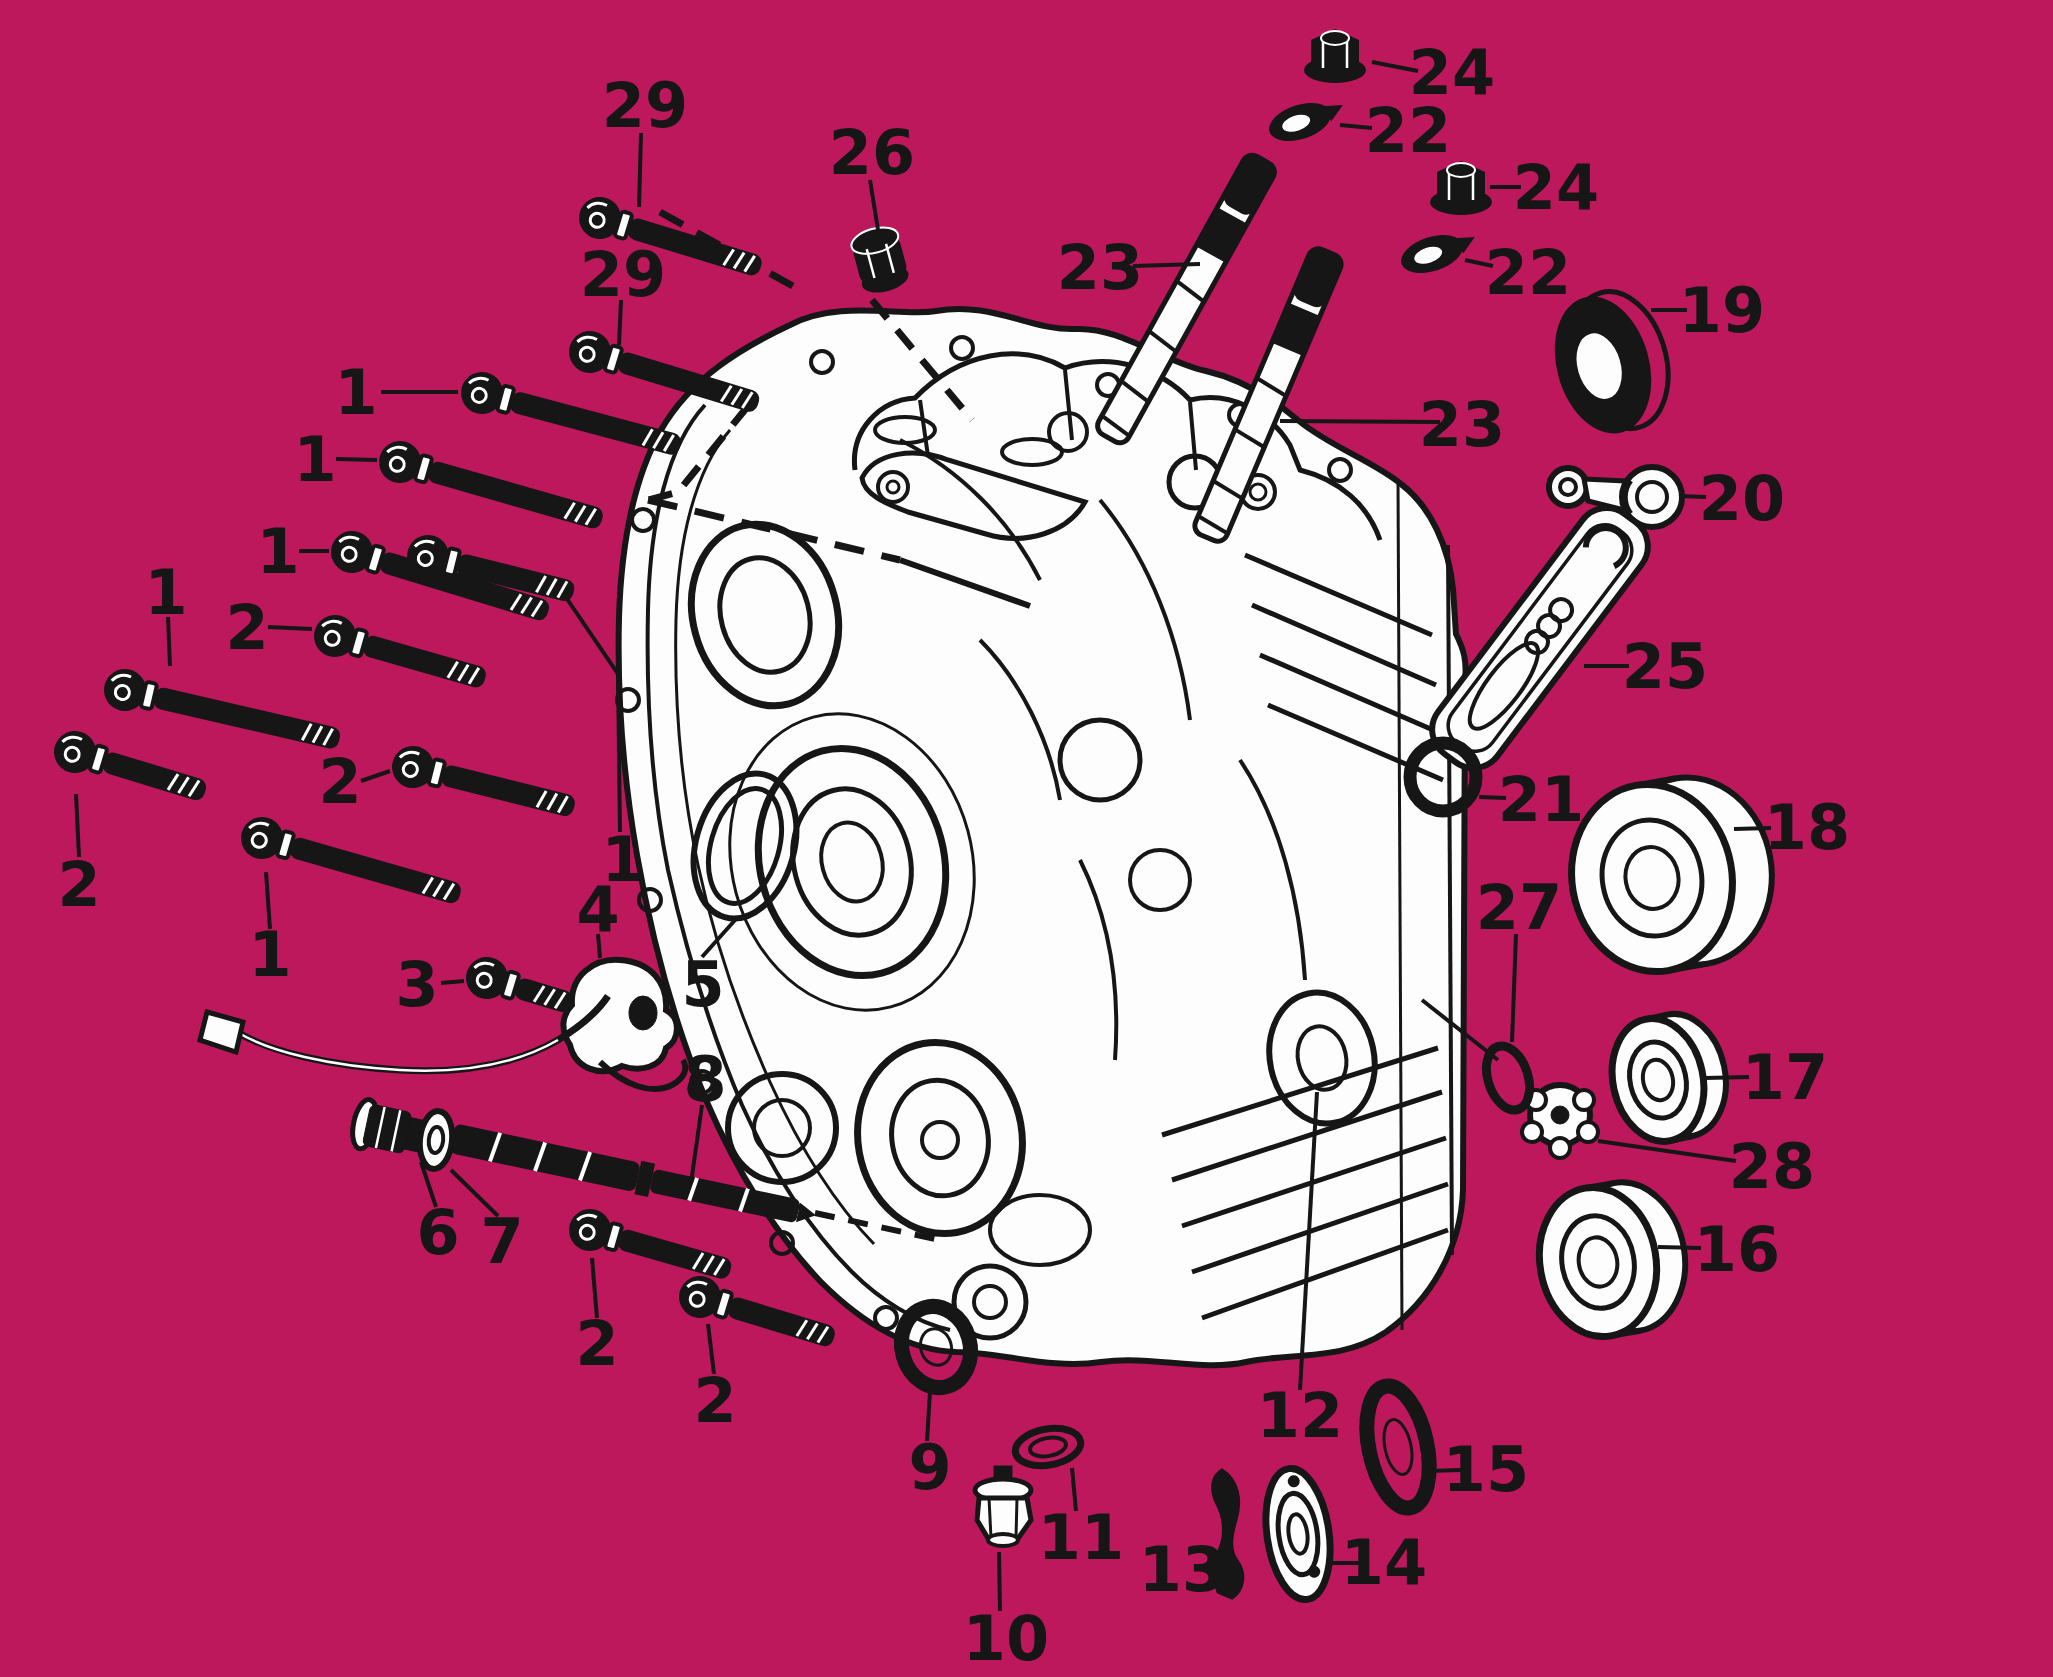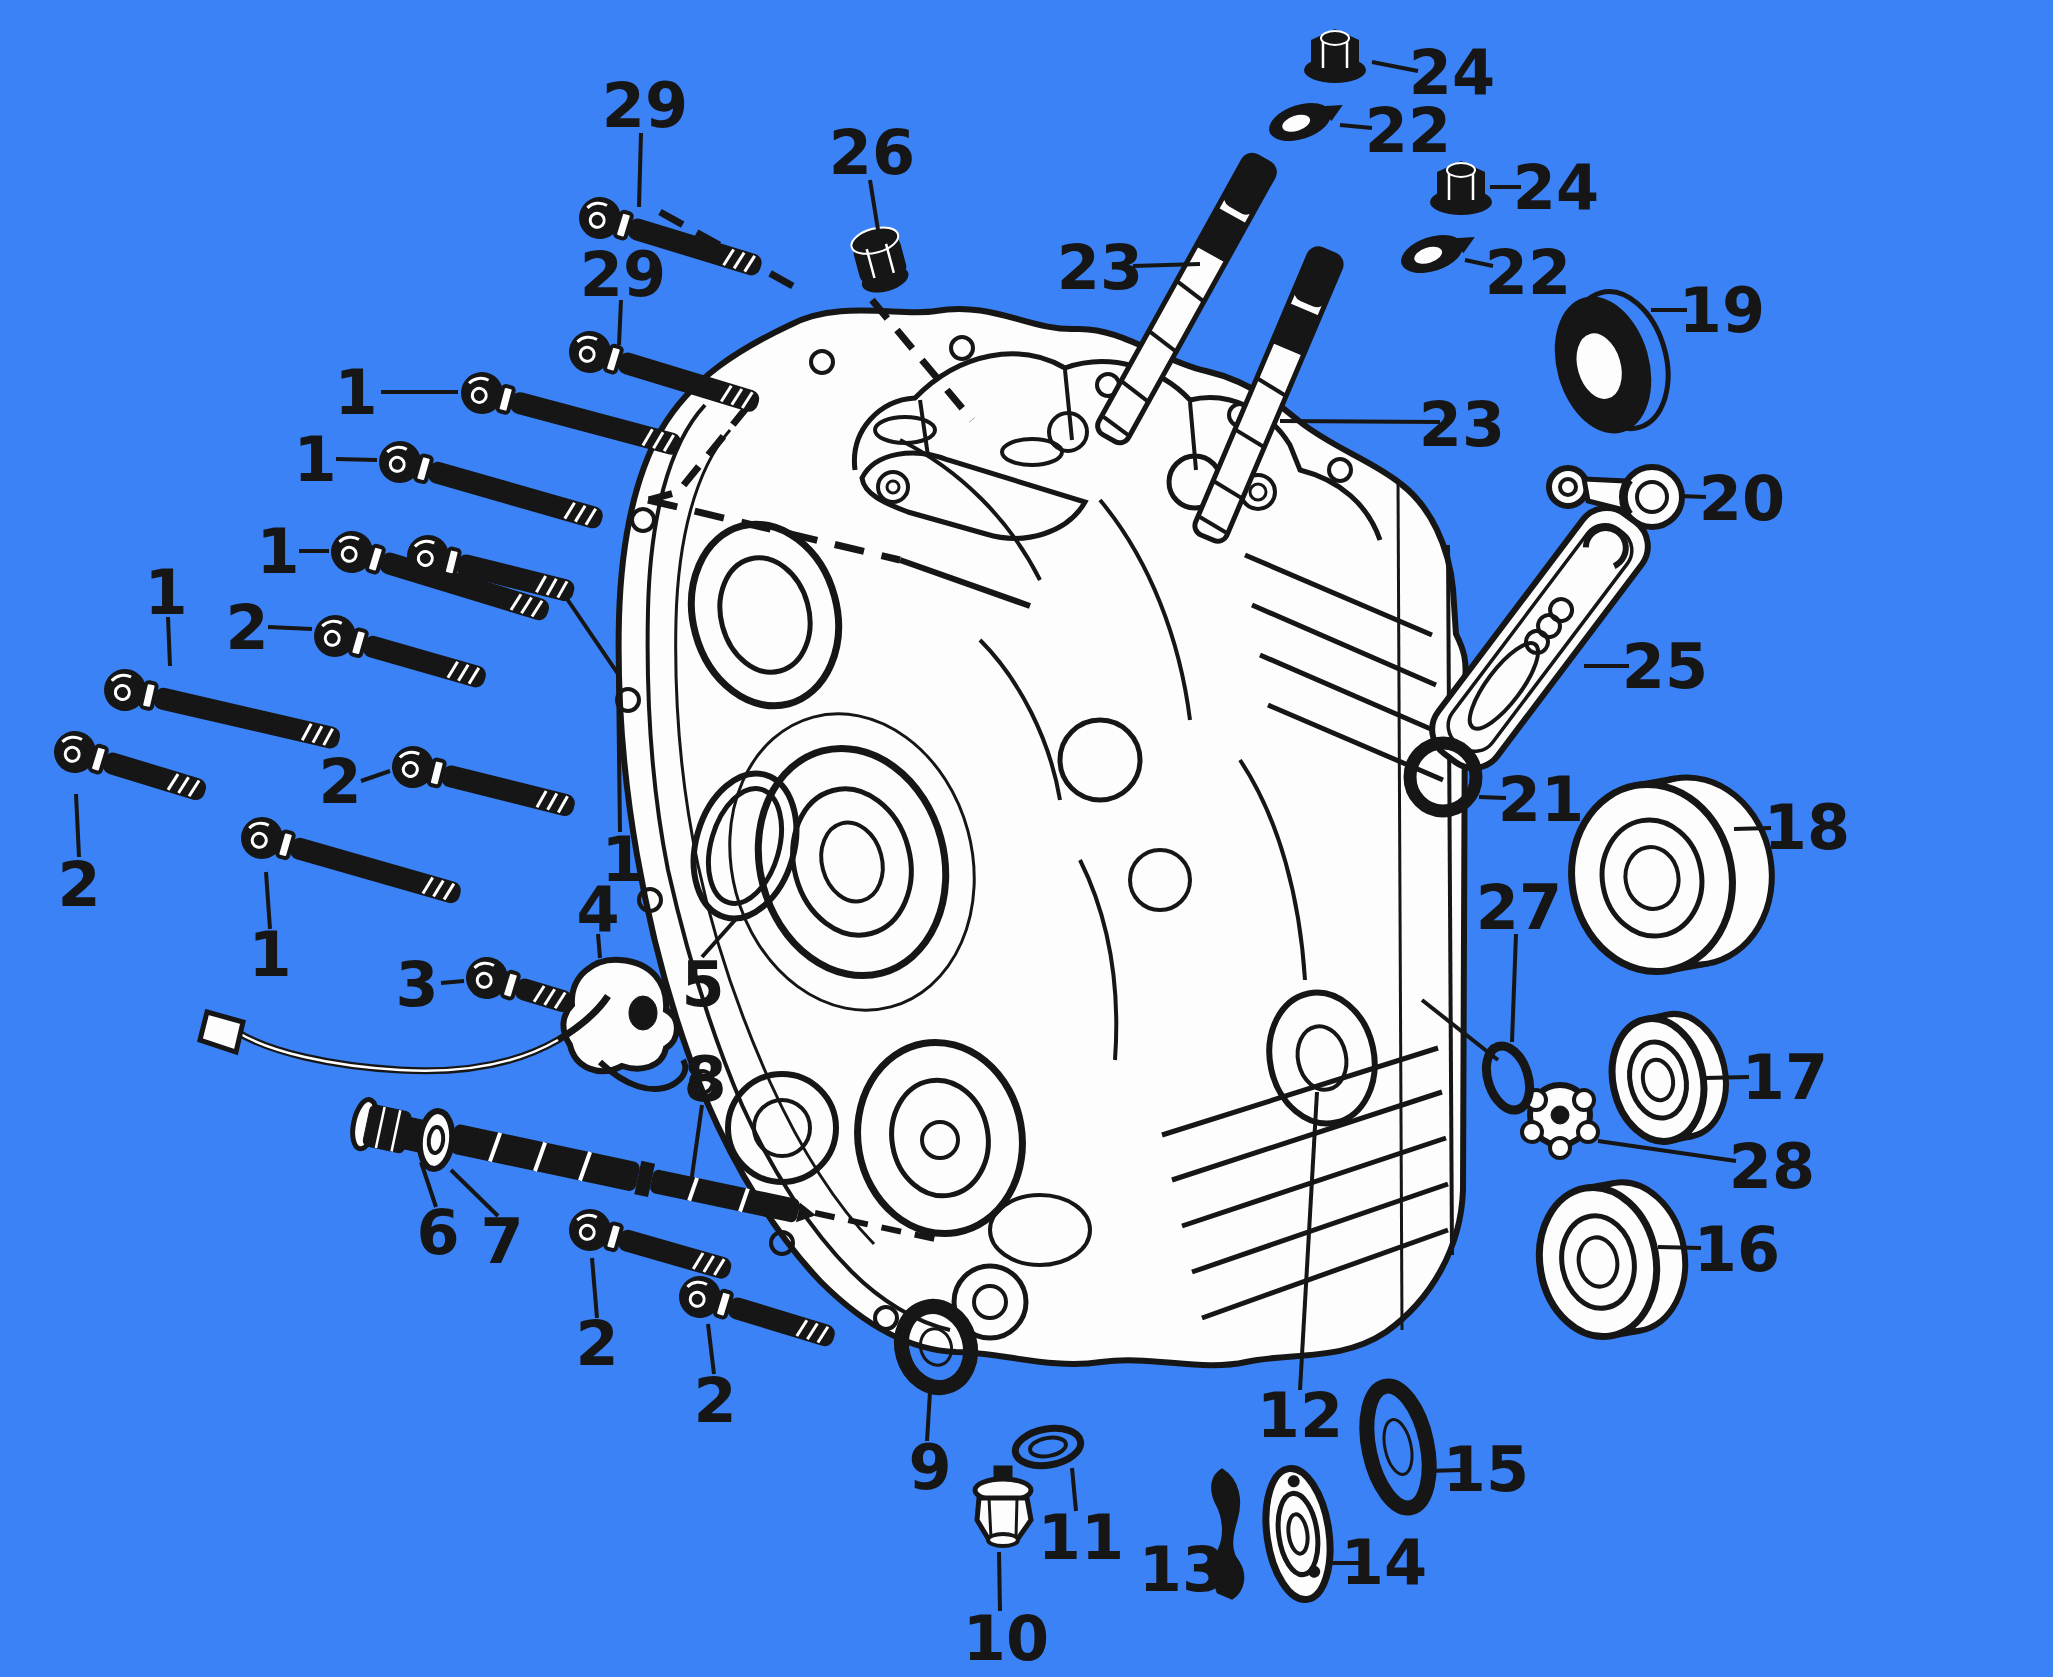--- a/index.html
+++ b/index.html
@@ -1,16 +1,16 @@
 <!DOCTYPE html>
 <html><head>
 <meta charset="utf-8">
 <style>
   html,body{margin:0;padding:0;background:#e8e8e8;}
-  .stage{position:relative;width:2053px;height:1677px;background:#3b82f6;overflow:hidden;
+  .stage{position:relative;width:2053px;height:1677px;background:#be185d;overflow:hidden;
          font-family:"DejaVu Sans", sans-serif;text-align:right;}
   svg{position:absolute;left:0;top:0;}
   .callout-label{font-family:"DejaVu Sans", sans-serif;font-weight:600;}
 </style>
 </head>
 <body>
 
 <div class="stage">
 <svg id="svg" width="2053" height="1677" viewBox="0 0 2053 1677">
 

